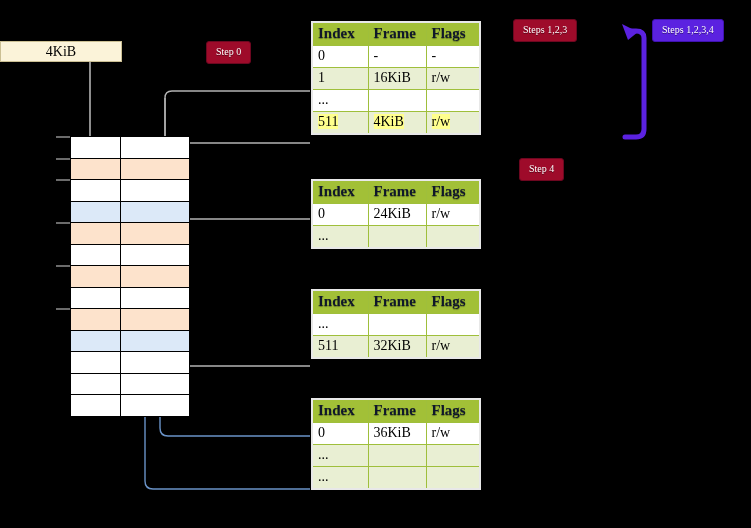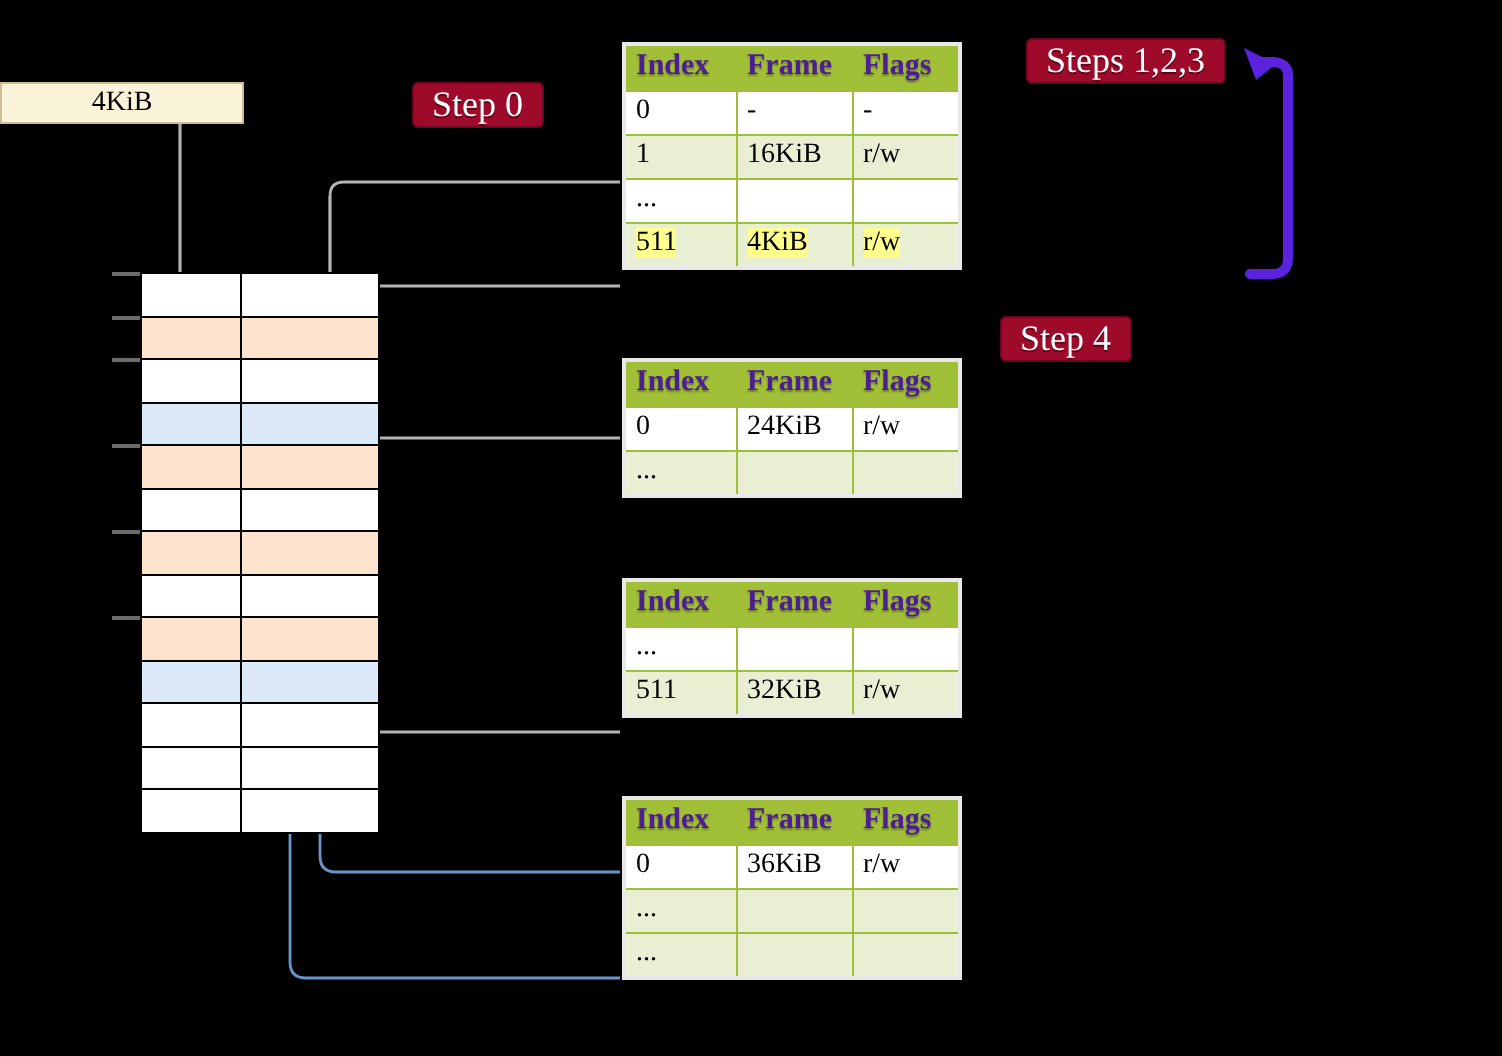--- a/index.html
+++ b/index.html
@@ -8,21 +8,21 @@
     width:751px;height:528px;position:relative;overflow:hidden;
     font-family:"Liberation Serif", serif;
     color:#000;
   }
   .stage{position:absolute;left:0;top:0;width:751px;height:528px;}
 
   
   .badge{
     position:absolute;
     font-family:"Liberation Serif", serif;
-    font-size:18px;
+    font-size:10px;
     color:#ffffff;
     padding:2px 9px 3px 9px;
     border-radius:3px;
     white-space:nowrap;
     line-height:16px;
     text-shadow:0 1px 0 rgba(0,0,0,.45);
     box-shadow:0 1px 2px rgba(0,0,0,.6);
   }
   .badge.red{background:#9e0b2a;border:1px solid #6d0720;}
   .badge.blue{background:#5b22e0;border:1px solid #3f12b0;}
@@ -64,21 +64,21 @@
     border:1px solid #9fbf3b;
     padding:2px 5px 3px 5px;
     height:20px;
     box-sizing:border-box;
     vertical-align:middle;
     text-align:left;
     font-weight:normal;
   }
   .ptable th{
     background:#a2c037;
-    color:#4c1d95;
+    color:#0f172a;
     font-weight:bold;
     font-size:15px;
     text-shadow:0 1px 1px rgba(0,0,0,.35);
   }
   .ptable tr.alt td{background:#e9efd3;}
   .ptable tr.plain td{background:#ffffff;}
   .cw-index{width:56px;}
   .cw-frame{width:58px;}
   .cw-flags{width:54px;}
   .hltext{background:#ffff8d;}
@@ -117,22 +117,23 @@
     <path d="M310 489 L153 489 Q145 489 145 481 L145 330" stroke="#6a93c8" stroke-width="1.4" fill="none"></path>
     <polygon points="145,321 139,334 151,334" fill="#3b6ea8"></polygon>
 
     <path d="M625 137 L636 137 Q644 137 644 129 L644 38 Q644 31 636 31 L629 31" stroke="#5b22e0" stroke-width="5" fill="none" stroke-linecap="round"></path>
     <polygon points="622,24 638,32 628,40" fill="#5b22e0"></polygon>
   </svg>
 
   <div class="kibbox" style="left:0px;top:41px;width:120px;">4KiB</div>
 
   <div class="badge red" style="left:206px;top:41px;">Step 0</div>
-  <div class="badge red" style="left:500px;top:158px;text-align:center;">Step 4</div>
+  <div class="badge red" style="left:519px;top:158px;text-align:center;">Step 4</div>
   <div class="badge red" style="left:513px;top:19px;">Steps 1,2,3</div>
+  <div class="badge blue" style="left:652px;top:19px;">Steps 1,2,3,4</div>
 
   <div class="memgrid" id="memgrid" style="left:70px;top:136px;">
       <div class="memrow " style="top: 0px; width: 120px; height: 22.5px;"></div>
       <div class="memrow peach" style="top: 21.5px; width: 120px; height: 22.5px;"></div>
       <div class="memrow " style="top: 43px; width: 120px; height: 22.5px;"></div>
       <div class="memrow bluec" style="top: 64.5px; width: 120px; height: 22.5px;"></div>
       <div class="memrow peach" style="top: 86px; width: 120px; height: 22.5px;"></div>
       <div class="memrow " style="top: 107.5px; width: 120px; height: 22.5px;"></div>
       <div class="memrow peach" style="top: 129px; width: 120px; height: 22.5px;"></div>
       <div class="memrow " style="top: 150.5px; width: 120px; height: 22.5px;"></div>

